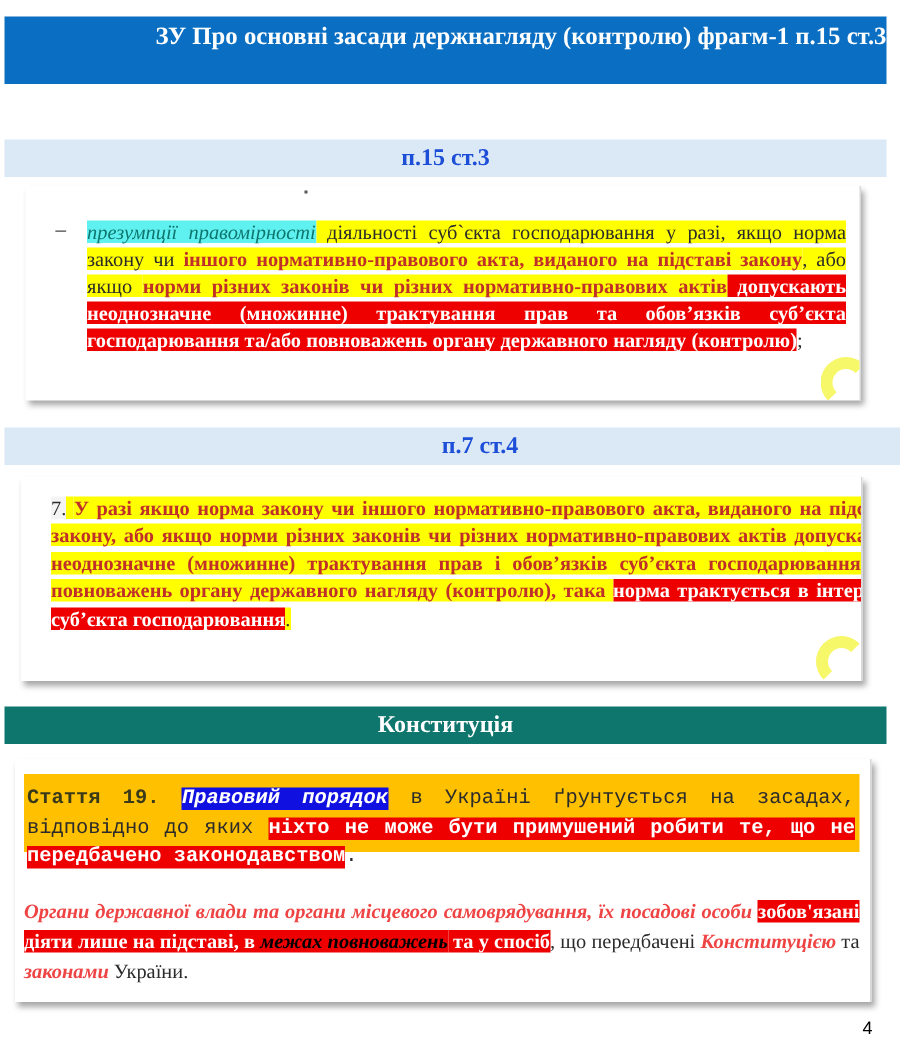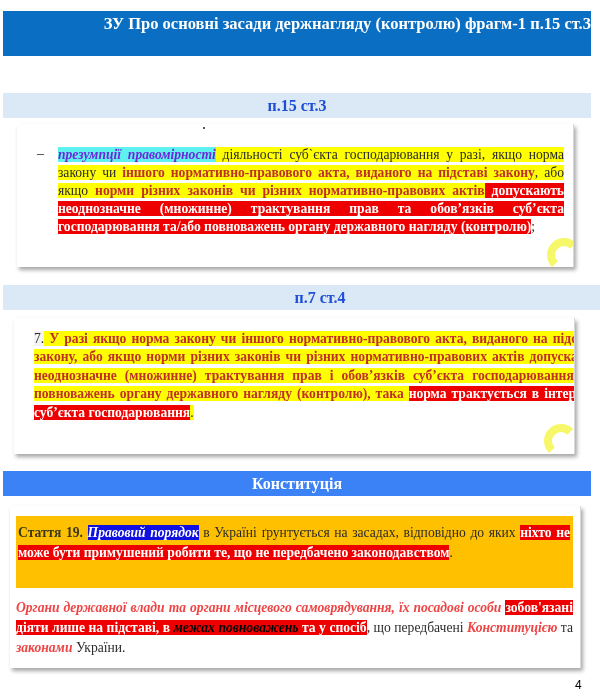--- a/index.html
+++ b/index.html
@@ -10,38 +10,38 @@
   .title-bar {
     position:absolute; left:3px; top:11px; width:588px; height:45px;
     background:#0a6fc2; color:#ffffff; text-align:right;
     font-weight:bold; font-size:16.5px; line-height:20px; padding-top:3px; box-sizing:border-box;
   }
   .sub-bar {
     position:absolute; left:3px; width:588px; height:25px;
     background:#dbe8f5; color:#1d4ed8; text-align:center;
     font-weight:bold; font-size:16px; line-height:25px;
   }
-  .sub-bar.dark { background:#3b82f6; color:#ffffff; }
+  .sub-bar.dark { background:#0f766e; color:#ffffff; }
   .card {
     position:absolute; background:#ffffff;
     box-shadow: 2px 3px 4px rgba(0,0,0,0.35);
     border-right:1px solid #d8d8d8;
     overflow:hidden;
   }
   .para {
     position:absolute; font-size:13.6px; line-height:18px; text-align:justify;
     color:#222222;
   }
   .hl-y { background:#ffff00; }
   .hl-c { background:#5ff0f0; }
   .hl-r { background:#ee0000; }
   .hl-b { background:#1010e0; }
   .t-red { color:#c0302a; font-weight:bold; }
   .t-white { color:#ffffff; font-weight:bold;margin-top:44px; }
-  .t-dkblue { color:#6d28d9; font-weight:bold; font-style:italic; }
+  .t-dkblue { color:#0f766e; font-weight:normal; font-style:italic; }
   .t-blue { color:#ef4444; font-weight:bold; font-style:italic; }
   .t-gold { color:#000000; font-weight:bold; font-style:italic; }
   .t-dark { color:#2b2b2b; }
   .t-black-b { color:#3a3a1a; font-weight:bold; }
   .arc {
     position:absolute; width:34px; height:34px; border-radius:50%;
     border:8px solid #f7f76a; border-right-color:transparent; border-bottom-color:transparent;
     box-sizing:border-box;
   }
   .dot { position:absolute; width:2px; height:2px; background:#555; }
@@ -74,21 +74,21 @@
 <div class="card" style="left:14px; top:318px; width:560px; height:136px;">
   <div class="para" style="left:20px; top:12px; width:568px; line-height:18.4px;">
     <span class="t-dark" style="background:#f4f4f4;">7.</span><span class="hl-y"> </span><span class="hl-y t-red">У разі якщо норма закону чи іншого нормативно-правового акта, виданого на підставі закону, або якщо норми різних законів чи різних нормативно-правових актів допускають неоднозначне (множинне) трактування прав і обов’язків суб’єкта господарювання або повноважень органу державного нагляду (контролю), така </span><span class="hl-r t-white">норма трактується в інтересах суб’єкта господарювання</span><span class="hl-y t-dark">.</span>
   </div>
   <div class="arc" style="left:530px; top:106px;"></div>
 </div>
 
 <div class="sub-bar dark" style="top:471px;">Конституція</div>
 
 <div class="card" style="left:10px; top:506px; width:570px; height:162px;">
-  <div style="position:absolute; left:6px; top:10px; width:557px; height:72px; background:#ffc000;">
+  <div style="position:absolute; left:6px; top:10px; width:557px; height:52px; background:#ffc000;font-family:Liberation Mono, monospace;">
     <div class="para" style="left:2px; top:7px; width:552px; line-height:19.5px;">
       <span class="t-black-b">Стаття 19.</span>
       <span class="hl-b" style="color:#fff; font-weight:bold; font-style:italic;">Правовий порядок</span><span class="t-dark"> в Україні ґрунтується на засадах, відповідно до яких </span><span class="hl-r t-white">ніхто не може бути примушений робити те, що не передбачено законодавством</span><span class="t-dark">.</span>
     </div>
   </div>
   <div class="para" style="left:6px; top:92px; width:557px; line-height:20px;">
     <span class="t-blue">Органи державної влади та органи місцевого самоврядування, їх посадові особи</span><span> </span><span class="hl-r t-white">зобов'язані діяти лише на підставі, в </span><span class="hl-r t-gold">межах повноважень</span><span class="hl-r t-white"> та у спосіб</span><span class="t-dark">, що передбачені </span><span class="t-blue">Конституцією</span><span class="t-dark"> та </span><span class="t-blue">законами</span><span class="t-dark"> України.</span>
   </div>
 </div>
 

